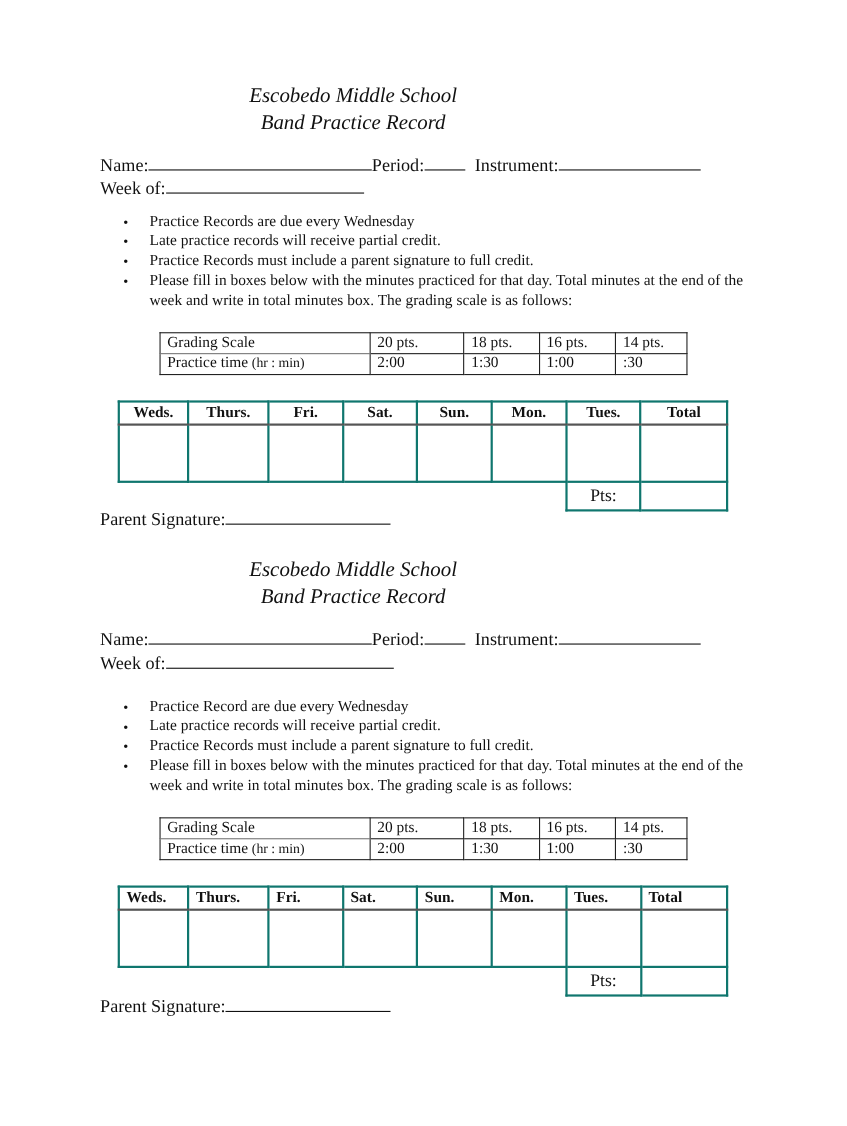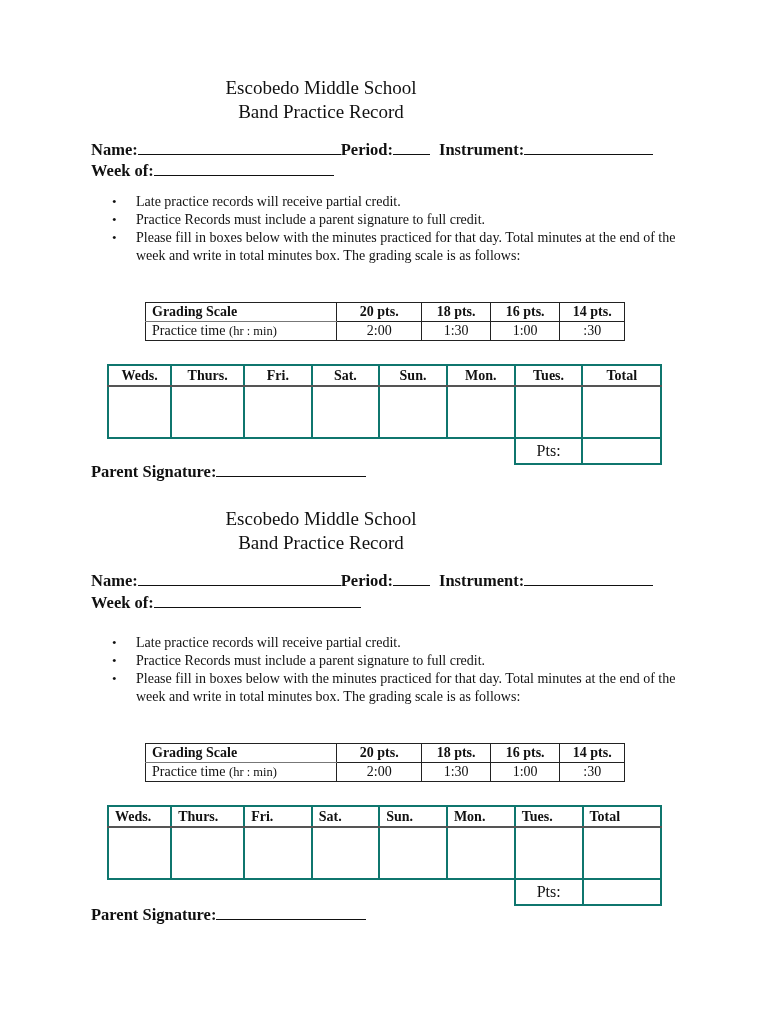--- a/index.html
+++ b/index.html
@@ -1,28 +1,28 @@
 <!DOCTYPE html>
 <html><head>
   <meta charset="utf-8">
   <style>
     html, body { margin: 0; padding: 0; background: #ffffff; }
     body { width: 770px; height: 1024px; position: relative; overflow: hidden;
            font-family: "Liberation Serif", "DejaVu Serif", serif; color: #111; }
     .section { position: absolute; left: 0; width: 770px; }
-    .title { position: absolute; left: 0; width: 642px; text-align: center; font-size: 19px; line-height: 24px; }
-    .field-line { position: absolute; left: 91px; font-size: 16.5px; line-height: 20px; white-space: nowrap; font-weight: bold; }
+    .title { position: absolute; left: 0; width: 642px; text-align: center; font-size: 19px; line-height: 24px; font-style: italic; }
+    .field-line { position: absolute; left: 91px; font-size: 16.5px; line-height: 20px; white-space: nowrap; }
     .blank { display: inline-block; border-bottom: 1px solid #111; height: 15px; vertical-align: baseline; }
     ul.bullets { position: absolute; left: 111px; margin: 0; padding: 0; list-style: none; font-size: 14px; line-height: 18px; width: 570px; }
     ul.bullets li { position: relative; padding-left: 25px; }
     ul.bullets li::before { content: "\2022"; position: absolute; left: 1px; top: 0; font-size: 13px; }
     table { border-collapse: collapse; position: absolute; }
-    .grade td { border: 1px solid #222; font-size: 14px; height: 18px; padding: 0 6px; text-align: center; }
+    .grade td { border: 1px solid #222; font-size: 14px; height: 18px; padding: 0 6px; }
     .grade td.lbl { text-align: left; font-weight: normal; }
-    .grade tr:first-child td { font-weight: bold; }
+    .grade tr:first-child td { font-weight: normal; }
     .grade tr:first-child td.lbl { border-bottom: 1px solid #777; }
     .grade .unit { font-size: 12.5px; }
     .week td { border: 2px solid #0f766e; font-size: 14px; padding: 0; }
     .week .hdr td { font-weight: bold; height: 19px; text-align: center; border-bottom: 2px solid #555; }
     .week.left .hdr td { text-align: left; padding-left: 6px; }
     .week .data td { height: 50px; }
     .week .pts td { height: 24px; font-size: 16px; text-align: center; }
     .week .pts td.empty { border: none; border-top: 2px solid #555; }
     .week .pts td.ptslbl, .week .pts td.ptsval { border-top: 2px solid #a3a3a3; }
   </style>
@@ -34,20 +34,21 @@
   <div class="title" style="top:100px;">Band Practice Record</div>
 
   <div class="field-line" style="top:139px;">
     <span>Name:</span><span class="blank" style="width:203px;"></span><span>Period:</span><span class="blank" style="width:37px;"></span><span style="display:inline-block;width:9px;"></span><span>Instrument:</span><span class="blank" style="width:129px;"></span>
   </div>
   <div class="field-line" style="top:160px;">
     <span>Week of:</span><span class="blank" style="width:180px;"></span>
   </div>
 
   <ul class="bullets" style="top:193px;">
+    <li>Practice Records are due every Wednesday</li>
     <li>Late practice records will receive partial credit.</li>
     <li>Practice Records must include a parent signature to full credit.</li>
     <li>Please fill in boxes below with the minutes practiced for that day.  Total minutes at the end of the week and write in total minutes box.  The grading scale is as follows:</li>
   </ul>
 
   <table class="grade" style="left:145px; top:302px; width:480px;">
     <tbody>
         <tr>
       <td class="lbl" style="width:180px;">Grading Scale</td>
       <td style="width:73px;">20 pts.</td>
@@ -105,20 +106,21 @@
   <div class="title" style="top:531px;">Band Practice Record</div>
 
   <div class="field-line" style="top:570px;">
     <span>Name:</span><span class="blank" style="width:203px;"></span><span>Period:</span><span class="blank" style="width:37px;"></span><span style="display:inline-block;width:9px;"></span><span>Instrument:</span><span class="blank" style="width:129px;"></span>
   </div>
   <div class="field-line" style="top:592px;">
     <span>Week of:</span><span class="blank" style="width:207px;"></span>
   </div>
 
   <ul class="bullets" style="top:634px;">
+    <li>Practice Record are due every Wednesday</li>
     <li>Late practice records will receive partial credit.</li>
     <li>Practice Records must include a parent signature to full credit.</li>
     <li>Please fill in boxes below with the minutes practiced for that day.  Total minutes at the end of the week and write in total minutes box.  The grading scale is as follows:</li>
   </ul>
 
   <table class="grade" style="left:145px; top:743px; width:480px;">
     <tbody>
         <tr>
       <td class="lbl" style="width:180px;">Grading Scale</td>
       <td style="width:73px;">20 pts.</td>

